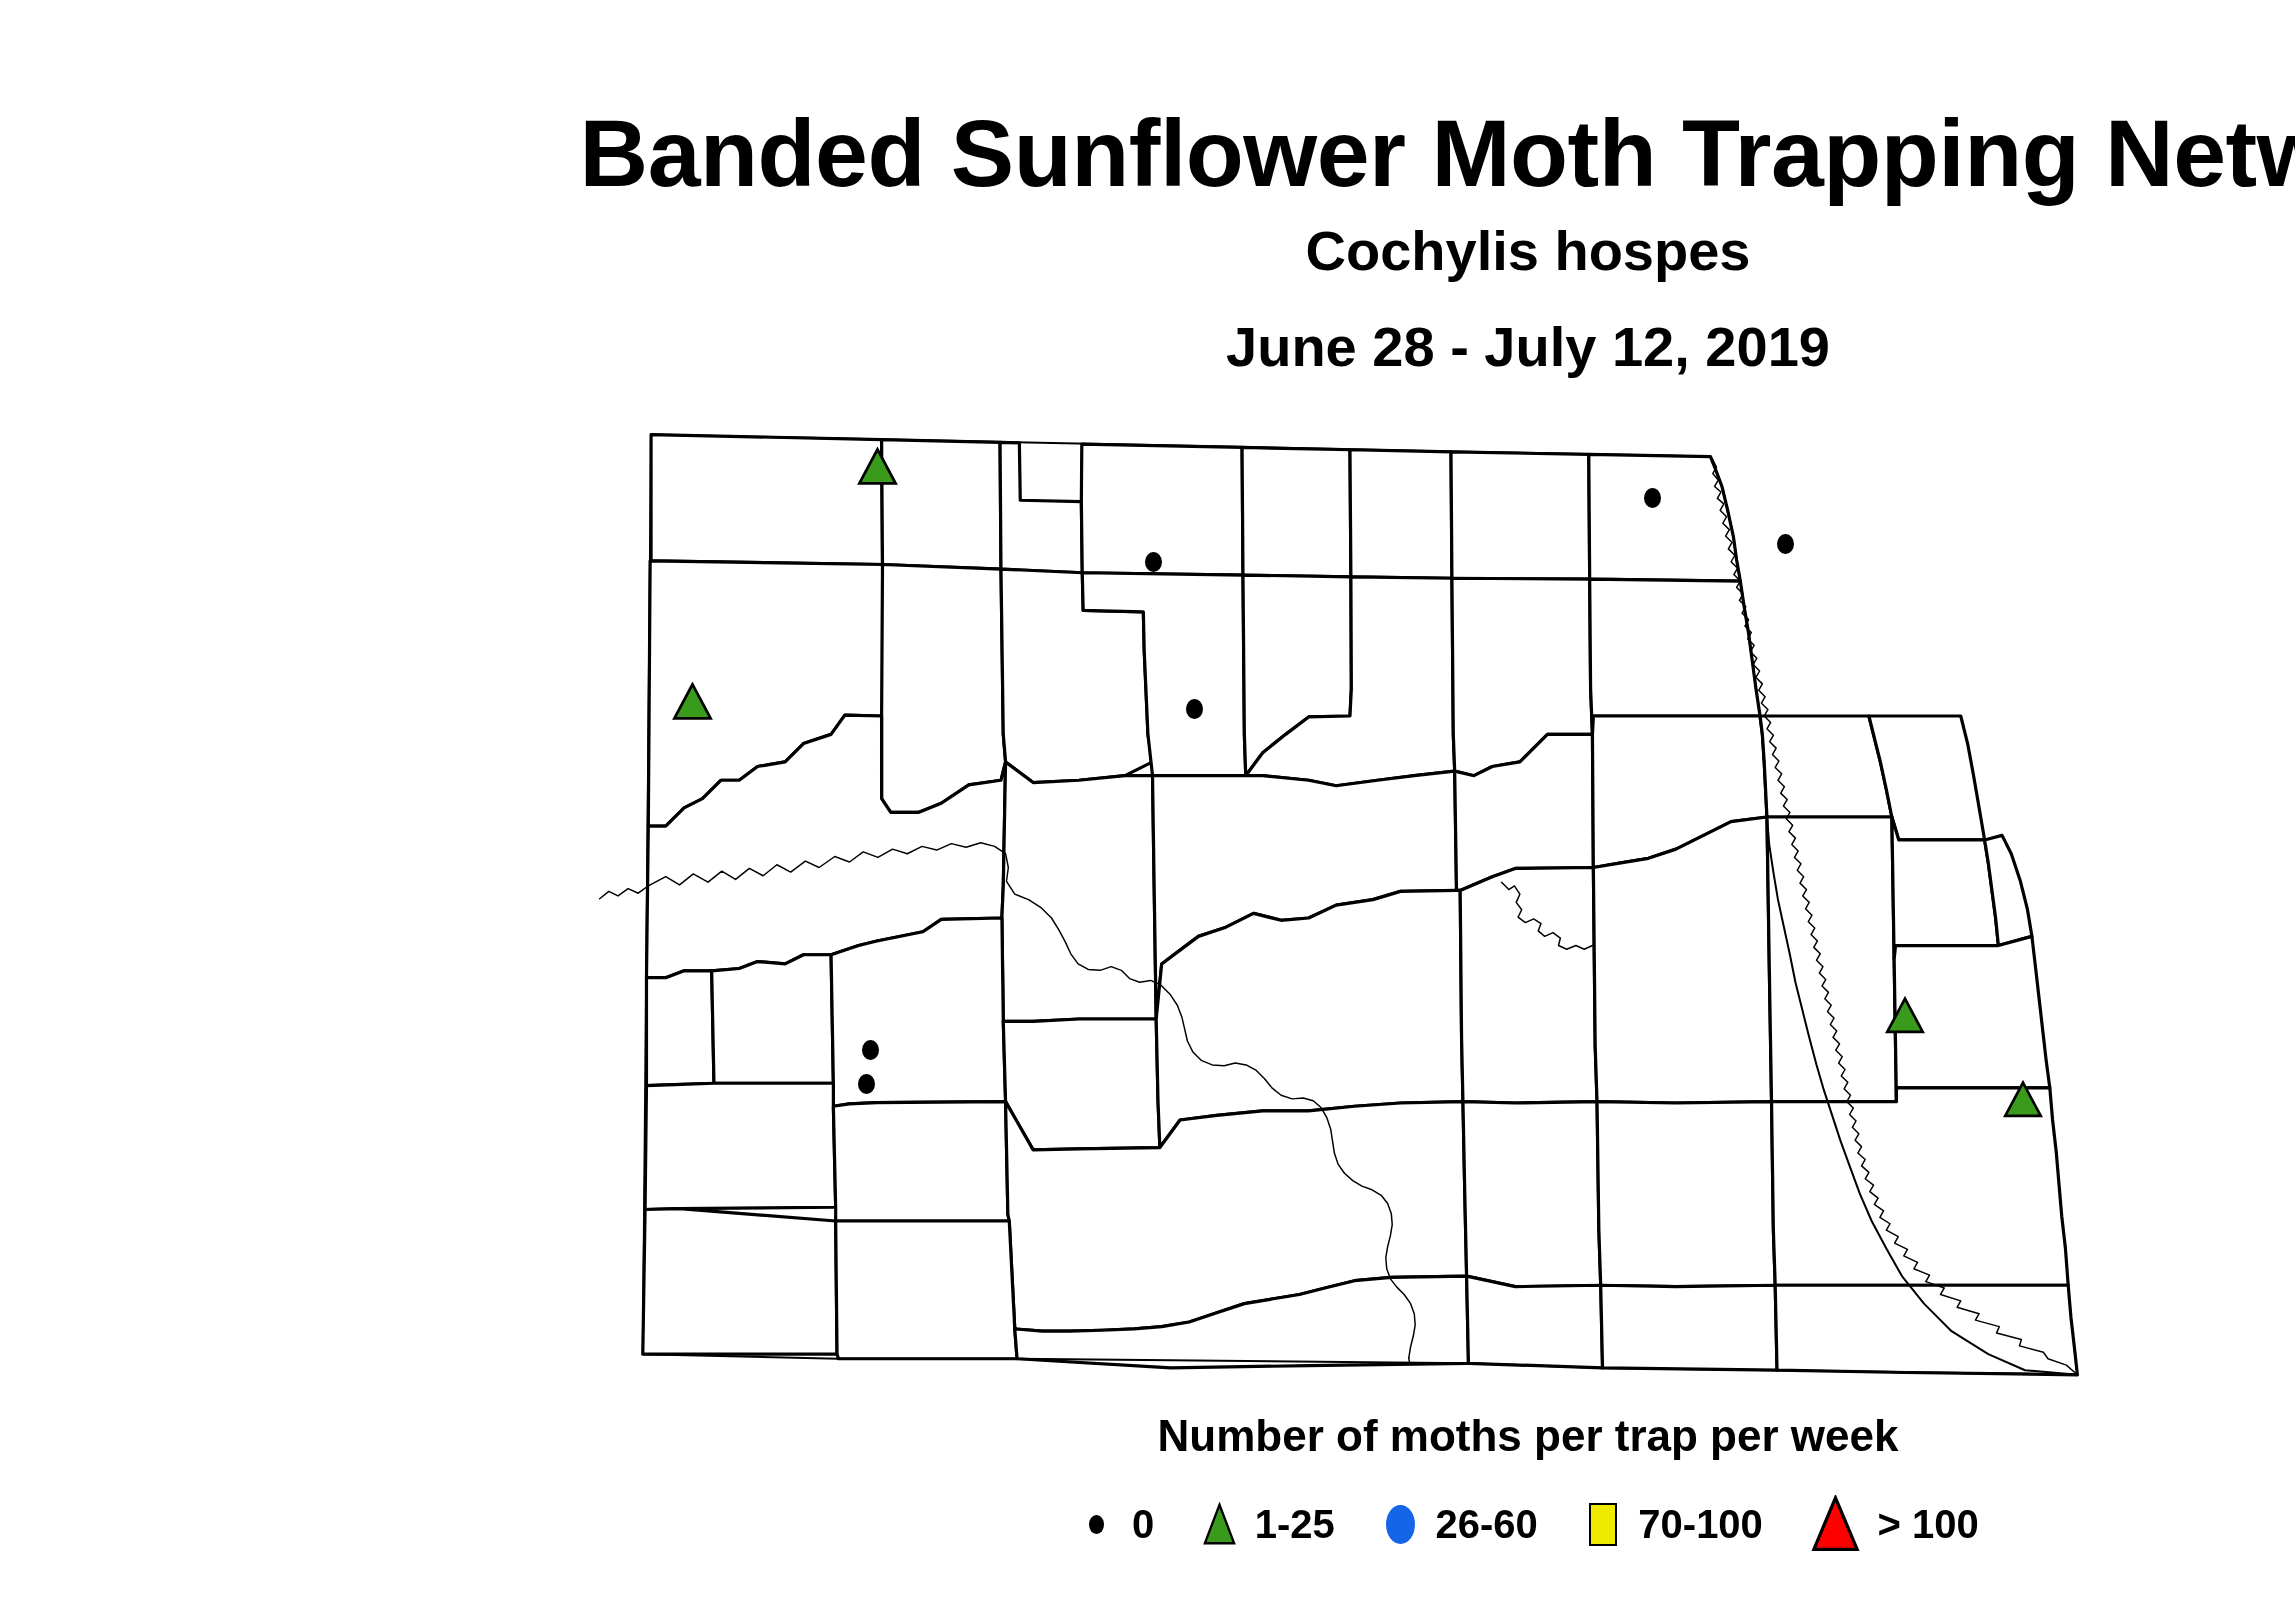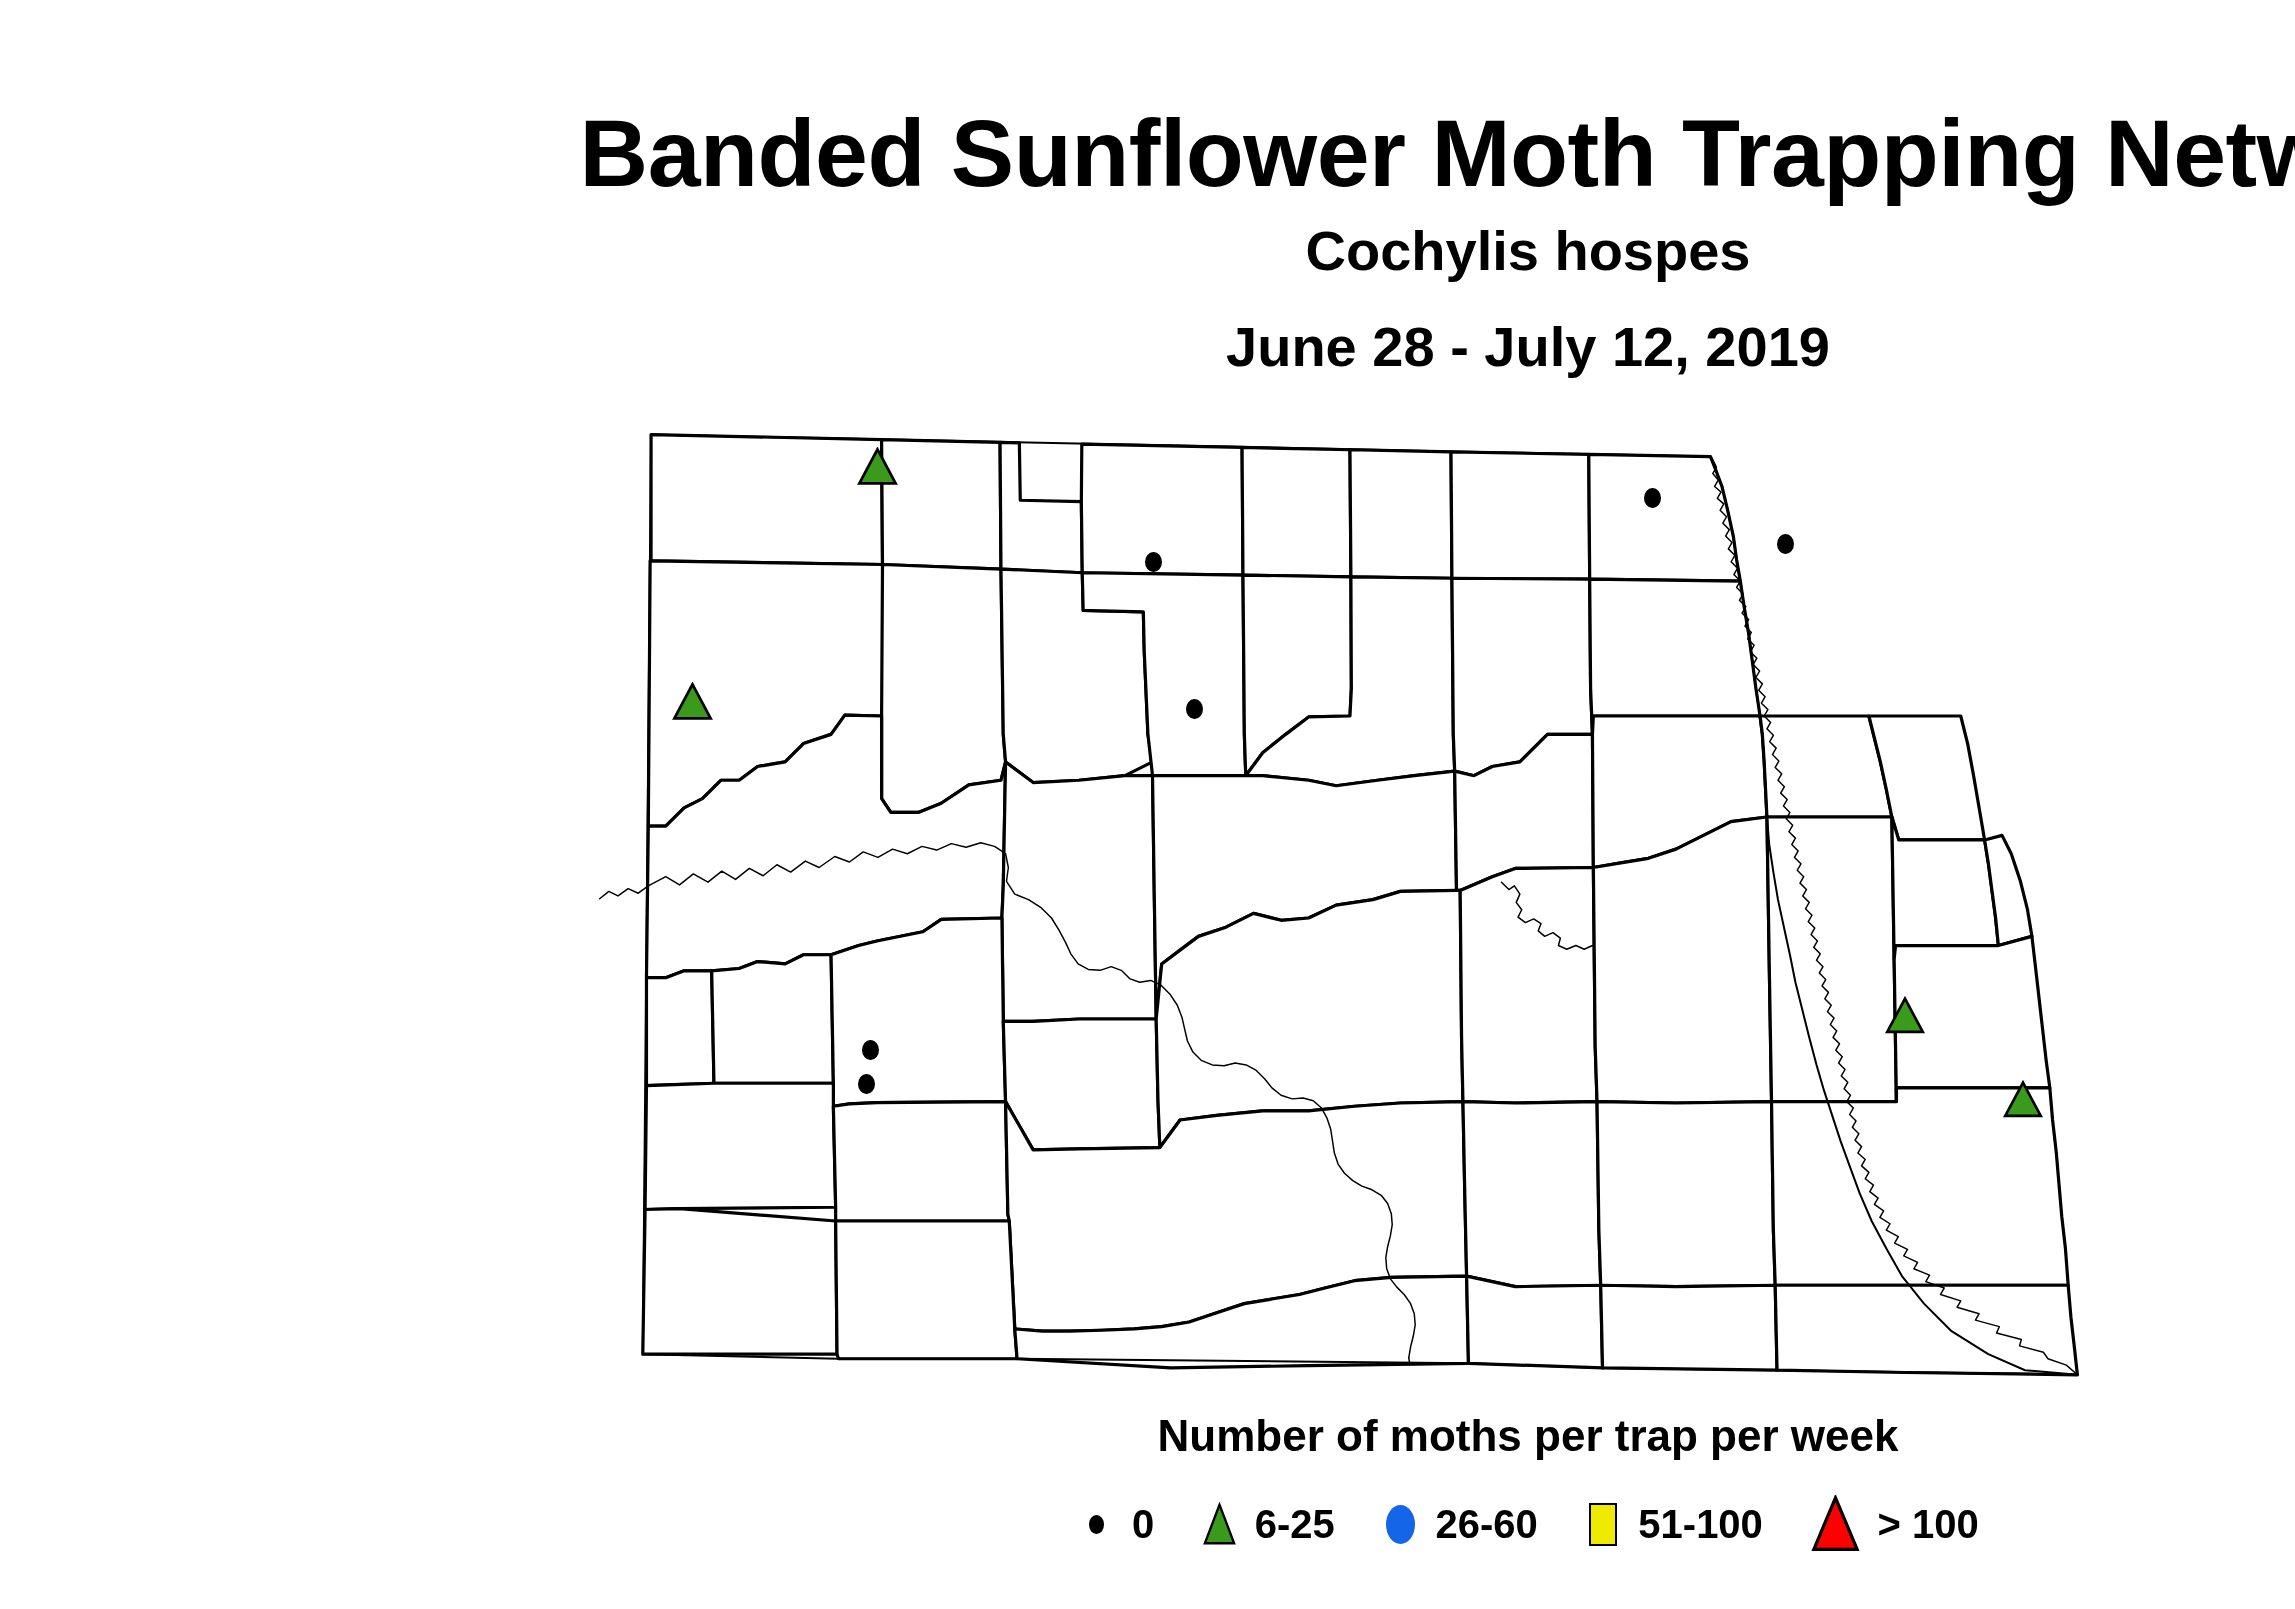--- a/index.html
+++ b/index.html
@@ -278,35 +278,35 @@
           </span>
         <span class="legend-label">0</span>
       </div>
 
       <div class="legend-item">
         <span class="sym-box">
           <svg width="35" height="44" viewBox="0 0 76 96">
             <polygon points="38,6 70,90 6,90" fill="#3A9A1C" stroke="#000000" stroke-width="5"></polygon>
           </svg>
         </span>
-        <span class="legend-label">6-25</span>
+        <span class="legend-label">1-25</span>
       </div>
 
       <div class="legend-item">
         <span class="sym-box">
             <span class="sym-circle"></span>
           </span>
         <span class="legend-label">26-60</span>
       </div>
 
       <div class="legend-item">
         <span class="sym-box">
             <span class="sym-square"></span>
           </span>
-        <span class="legend-label">51-100</span>
+        <span class="legend-label">70-100</span>
       </div>
 
       <div class="legend-item">
         <span class="sym-box" style="width:53px;height:60px;">
           <svg width="51" height="58" viewBox="0 0 110 126">
             <polygon points="55,6 102,118 8,118" fill="#FF0000" stroke="#000000" stroke-width="7"></polygon>
           </svg>
         </span>
         <span class="legend-label">&gt; 100</span>
       </div>

